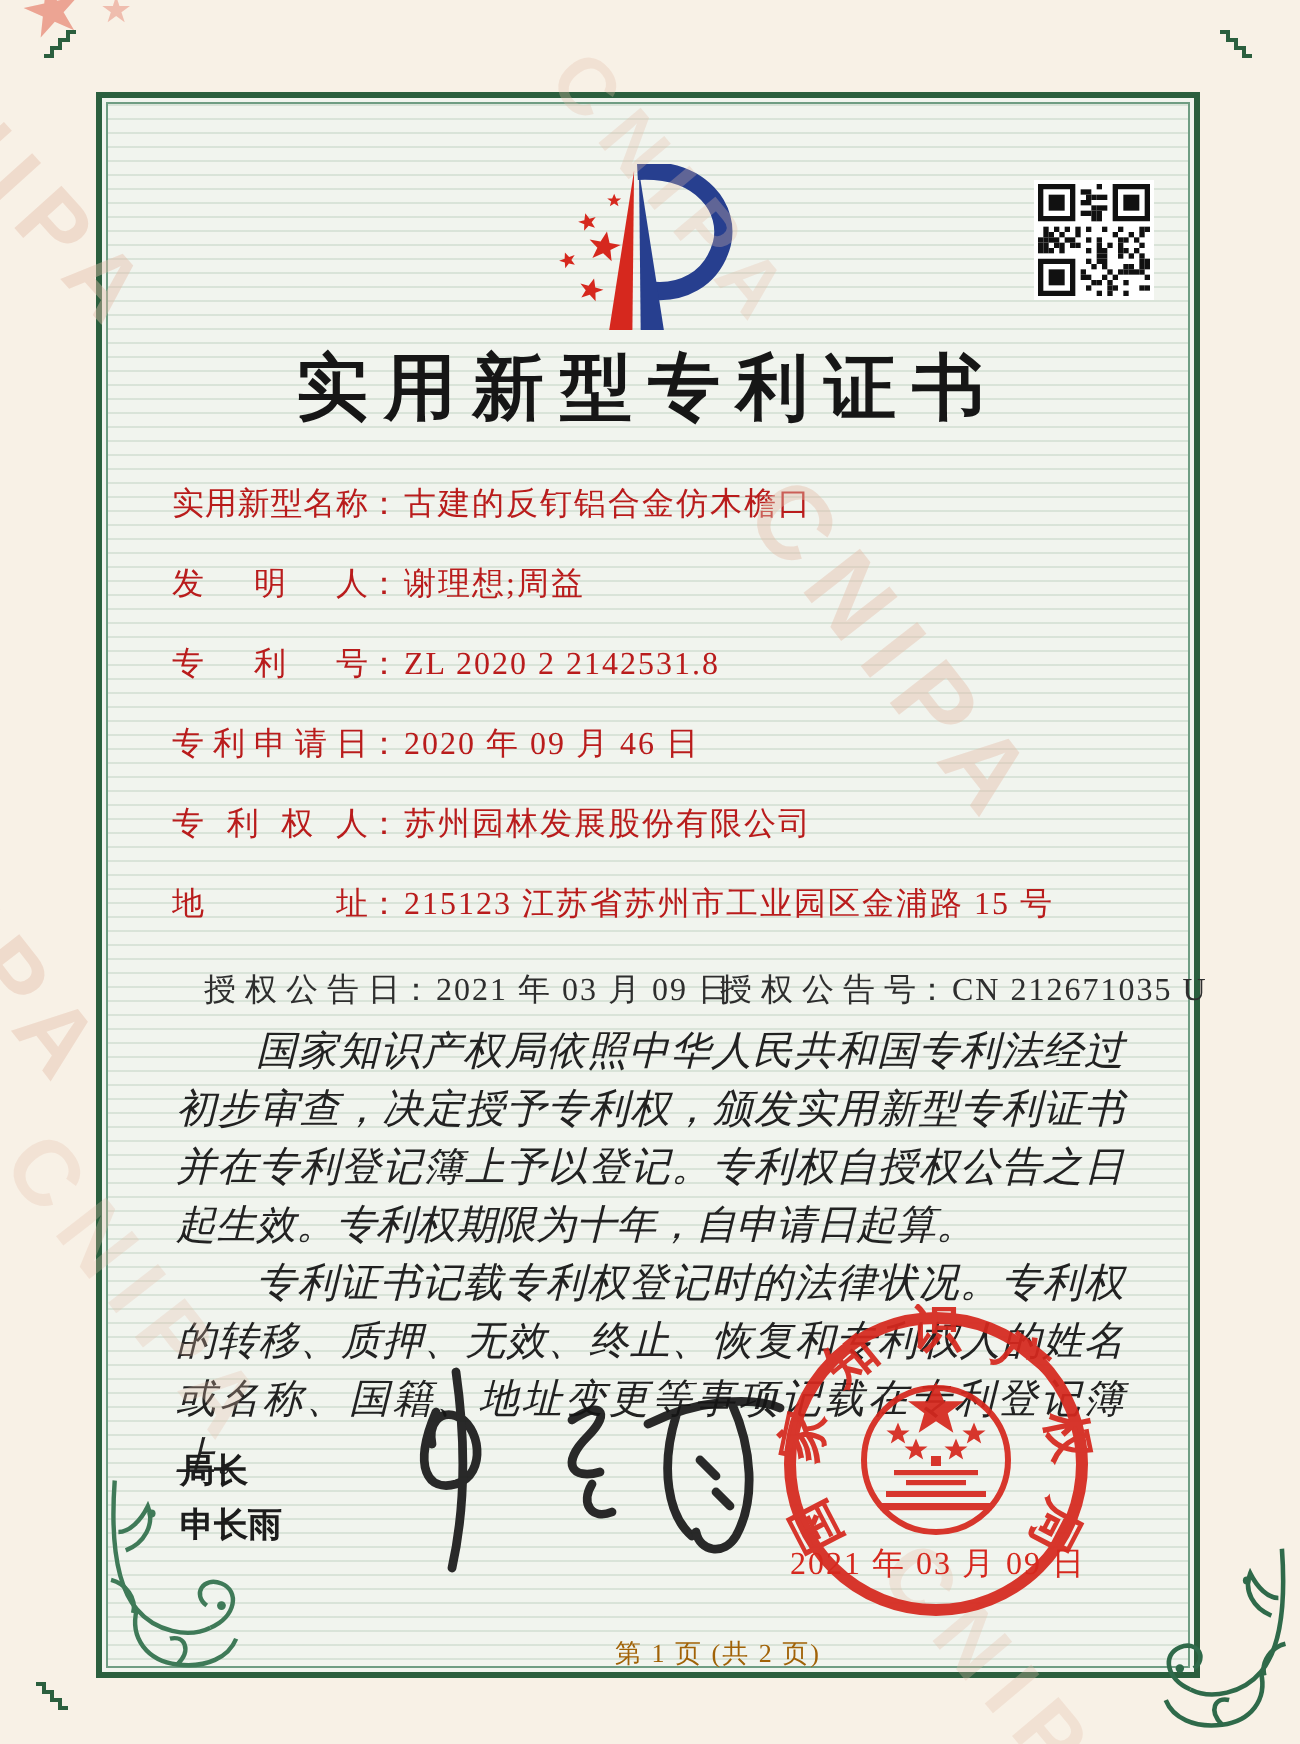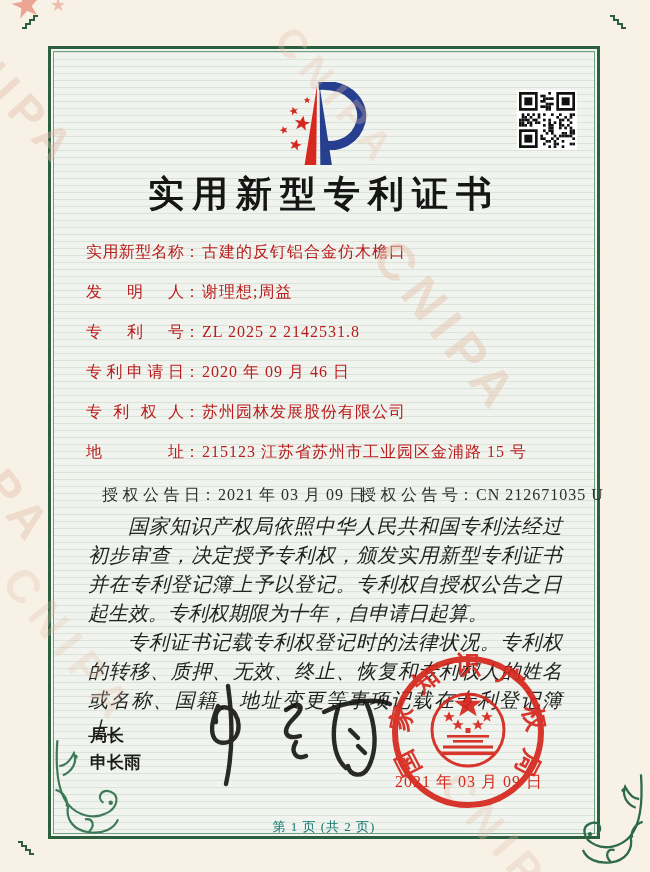--- a/index.html
+++ b/index.html
@@ -44,21 +44,21 @@
 
   .signer{left:90px;top:722px;font-family:"Liberation Sans","DejaVu Sans",sans-serif;
           font-weight:700;font-size:17px;color:#1c1c1c;line-height:27px;}
 
   .signature{left:188px;top:676px;z-index:6;}
 
   .seal{left:388px;top:652px;width:160px;height:160px;z-index:6;opacity:.93;}
   .seal-date{left:388px;top:772px;width:162px;text-align:center;color:#d6281e;
              font-size:16px;letter-spacing:1px;z-index:7;font-weight:400;}
 
-  .page-footer{left:48px;top:818px;width:552px;text-align:center;font-size:13px;color:#0f766e;letter-spacing:1px;}
+  .page-footer{left:48px;top:818px;width:552px;text-align:center;font-size:13px;color:#a16207;letter-spacing:1px;padding-left:35px;}
 
   .qr{left:517px;top:90px;z-index:4;background:#fff;padding:2px;}
 
   .logo{left:264px;top:82px;z-index:4;}
 
   .flourish{position:absolute;z-index:6;}
 </style>
 </head>
 <body>
 
@@ -226,21 +226,21 @@
   <div class="abs page-title">实用新型专利证书</div>
 
   <div class="abs fields">
     <div class="f-row">
       <span class="f-label">实用新型名称</span><span class="f-colon">：</span><span class="f-value">古建的反钉铝合金仿木檐口</span>
     </div>
     <div class="f-row">
       <span class="f-label">发明人</span><span class="f-colon">：</span><span class="f-value">谢理想;周益</span>
     </div>
     <div class="f-row">
-      <span class="f-label">专利号</span><span class="f-colon">：</span><span class="f-value">ZL 2025 2 2142531.8</span>
+      <span class="f-label">专利号</span><span class="f-colon">：</span><span class="f-value">ZL 2020 2 2142531.8</span>
     </div>
     <div class="f-row">
       <span class="f-label">专利申请日</span><span class="f-colon">：</span><span class="f-value">2020 年 09 月 46 日</span>
     </div>
     <div class="f-row">
       <span class="f-label">专利权人</span><span class="f-colon">：</span><span class="f-value">苏州园林发展股份有限公司</span>
     </div>
     <div class="f-row">
       <span class="f-label">地址</span><span class="f-colon">：</span><span class="f-value">215123 江苏省苏州市工业园区金浦路 15 号</span>
     </div>

